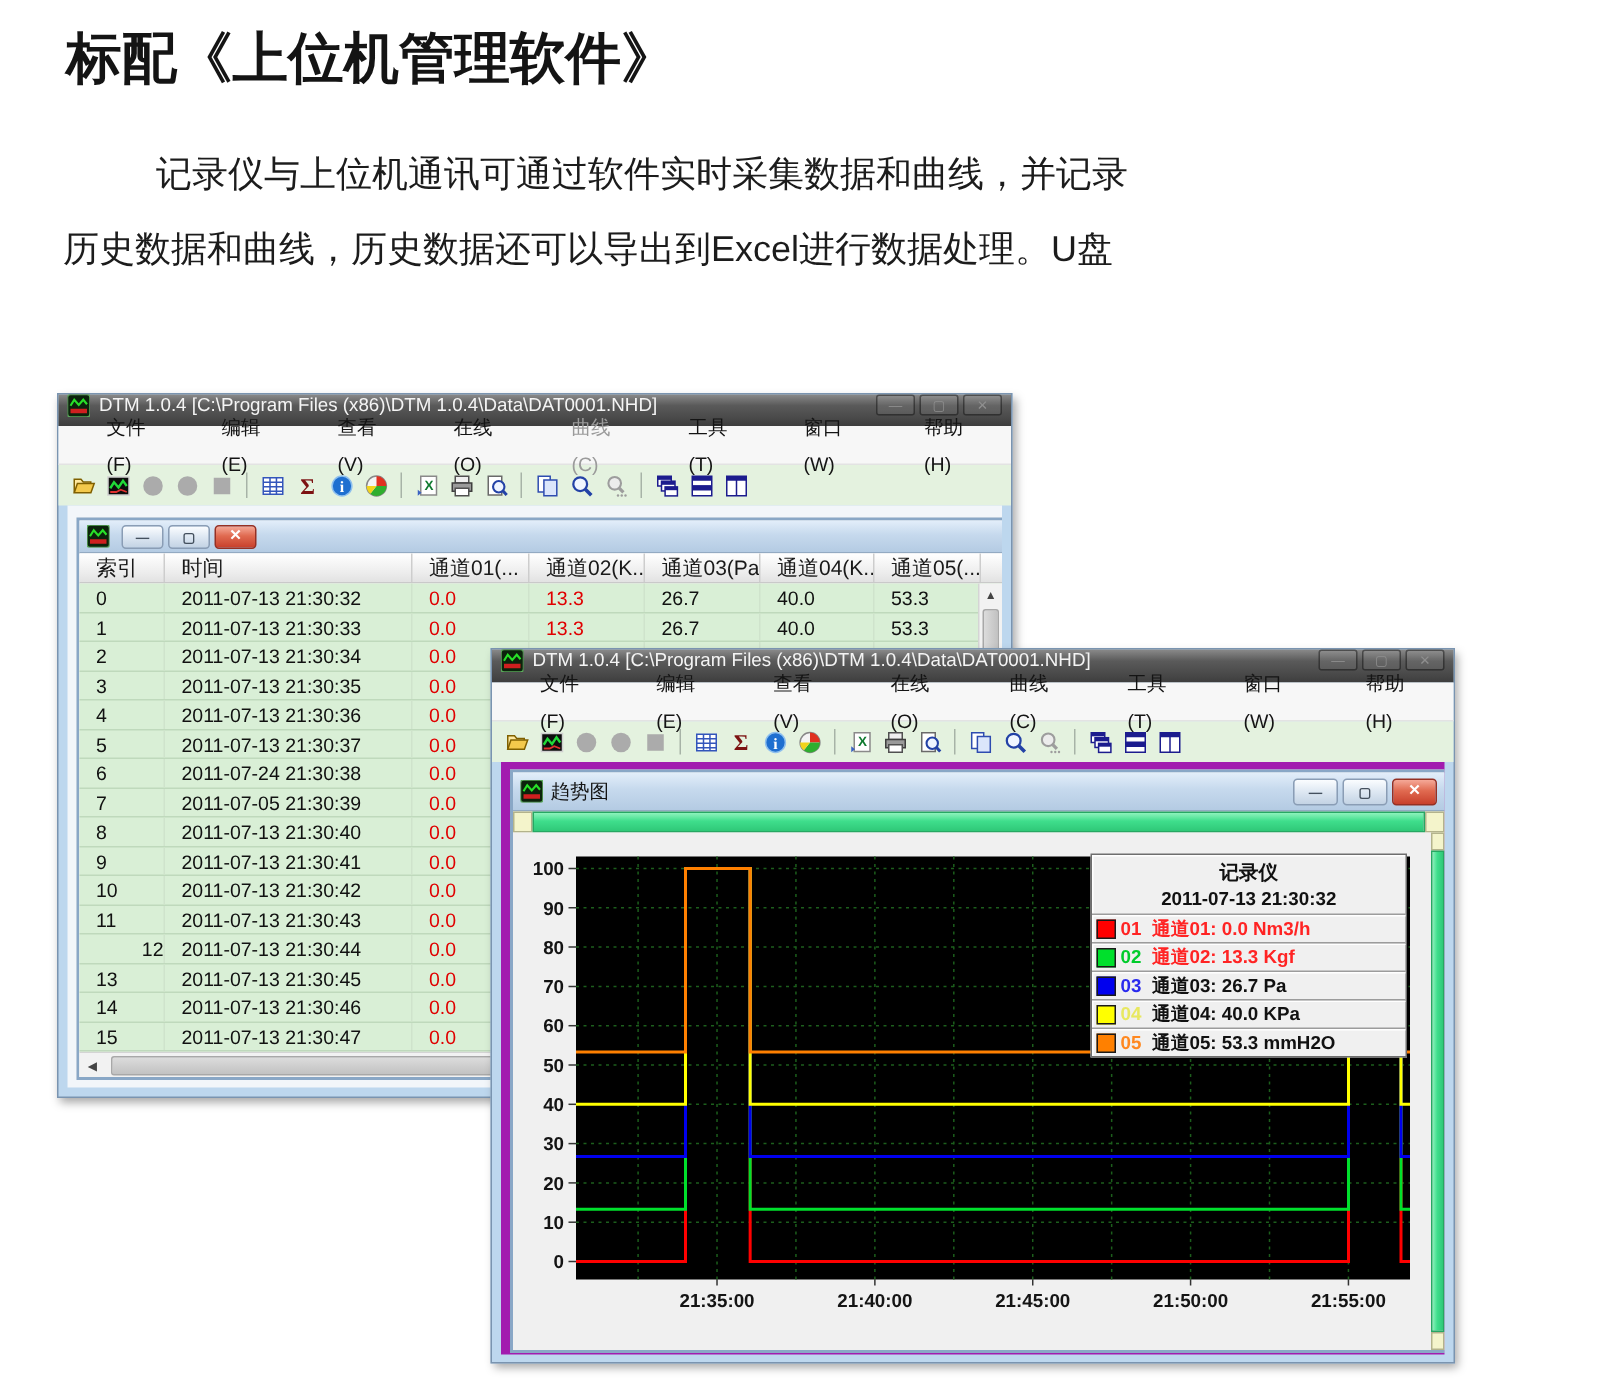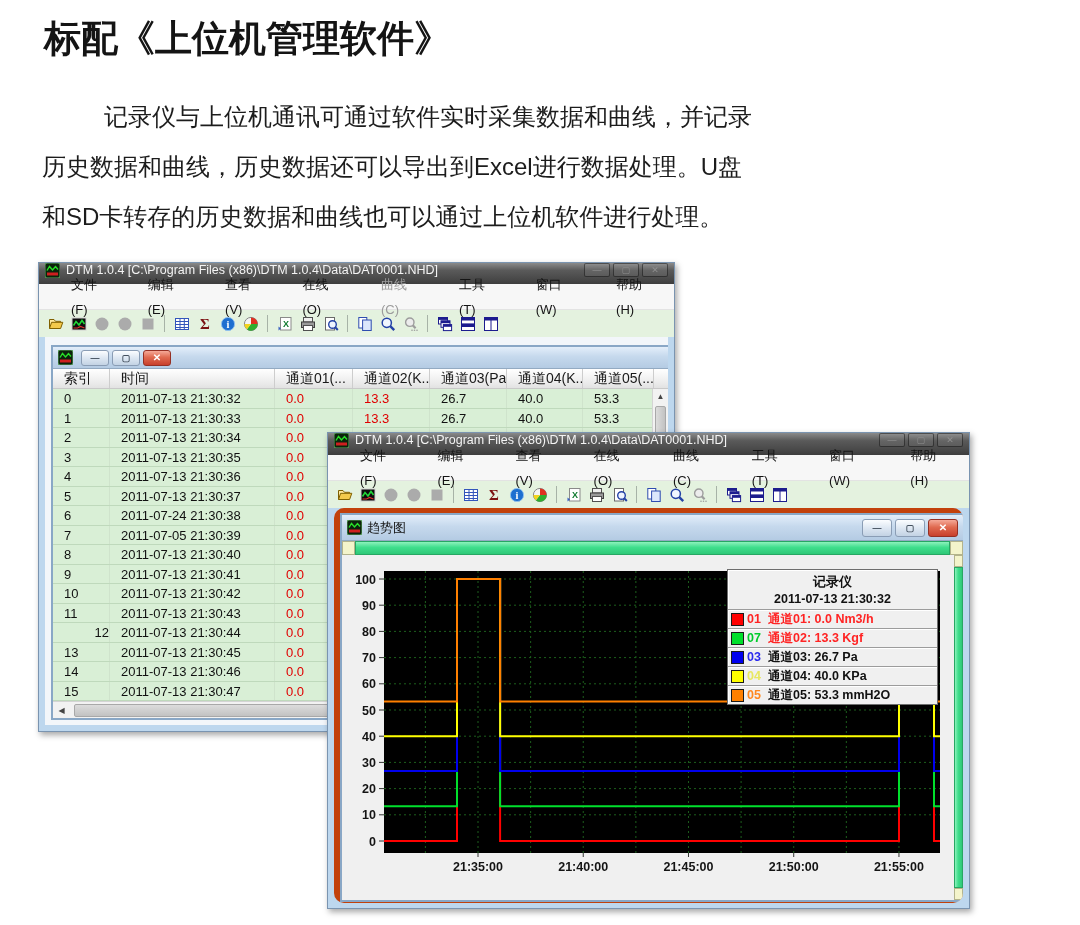--- a/index.html
+++ b/index.html
@@ -97,21 +97,20 @@
   .lg-label { font-size:12.5px; font-weight:bold; color:#111; white-space:nowrap; }
   .lg-label.red { color:#ff2424; }
 </style>
 </head>
 <body>
 
 <div id="page-title" class="abs">标配《上位机管理软件》</div>
 <div id="page-paragraph" class="abs">
     <div class="pline indent">记录仪与上位机通讯可通过软件实时采集数据和曲线，并记录</div>
     <div class="pline">历史数据和曲线，历史数据还可以导出到Excel进行数据处理。U盘</div>
-    <div class="pline">和SD卡转存的历史数据和曲线也可以通过上位机软件进行处理。</div>
   </div>
 
 <div id="win1" class="window" style="left:38px; top:262px; width:637px; height:470px;">
   <div class="titlebar">
     <span class="ticon"><svg width="15" height="15" viewBox="0 0 15 15">
           <rect width="15" height="15" rx="2" fill="#0c230c" stroke="#5aa85a"></rect>
           <polyline points="2,7.5 4.5,3.5 7.5,7 10.5,3.5 13,6.5" stroke="#28e028" fill="none" stroke-width="1.4"></polyline>
           <rect x="2" y="9.5" width="11" height="3" fill="#cf1f1f"></rect>
         </svg></span>
     <span class="ttext">DTM 1.0.4 [C:\Program Files (x86)\DTM 1.0.4\Data\DAT0001.NHD]</span>
@@ -583,21 +582,21 @@
         </svg>
       </span>
       <span class="tb-btn">
         <svg width="16" height="16" viewBox="0 0 16 16">
           <rect x="1.5" y="1.5" width="13" height="13" fill="#ffffff" stroke="#1c1c8e"></rect>
           <rect x="1.5" y="1.5" width="13" height="3" fill="#1c1c8e"></rect>
           <path d="M8 1.5 V14.5" stroke="#1c1c8e"></path>
         </svg>
       </span>
     </div>
-  <div class="client" style="height:395px; background:#c2410c;border-radius:10px;">
+  <div class="client" style="height:395px; background:#a21caf;">
     <div id="tr-win" class="childwin">
       <div class="ctitle">
         <span class="ticon"><svg width="15" height="15" viewBox="0 0 15 15">
               <rect width="15" height="15" rx="2" fill="#0c230c" stroke="#5aa85a"></rect>
               <polyline points="2,7.5 4.5,3.5 7.5,7 10.5,3.5 13,6.5" stroke="#28e028" fill="none" stroke-width="1.4"></polyline>
               <rect x="2" y="9.5" width="11" height="3" fill="#cf1f1f"></rect>
             </svg></span>
         <span class="ctext">趋势图</span>
         <span class="cbtn">—</span>
         <span class="cbtn">▢</span>
@@ -674,21 +673,21 @@
             <div class="lg-title">记录仪</div>
             <div class="lg-time">2011-07-13 21:30:32</div>
             <div id="lg-rows">
                 <div class="lg-row">
                   <span class="lg-swatch" style="background:#ff0000"></span>
                   <span class="lg-num" style="color:#ff2424">01</span>
                   <span class="lg-label red">通道01: 0.0 Nm3/h</span>
                 </div>
                 <div class="lg-row">
                   <span class="lg-swatch" style="background:#00e02c"></span>
-                  <span class="lg-num" style="color:#00cc2c">07</span>
+                  <span class="lg-num" style="color:#00cc2c">02</span>
                   <span class="lg-label red">通道02: 13.3 Kgf</span>
                 </div>
                 <div class="lg-row">
                   <span class="lg-swatch" style="background:#0000ee"></span>
                   <span class="lg-num" style="color:#2a2aee">03</span>
                   <span class="lg-label">通道03: 26.7 Pa</span>
                 </div>
                 <div class="lg-row">
                   <span class="lg-swatch" style="background:#ffff00"></span>
                   <span class="lg-num" style="color:#e8e860">04</span>

